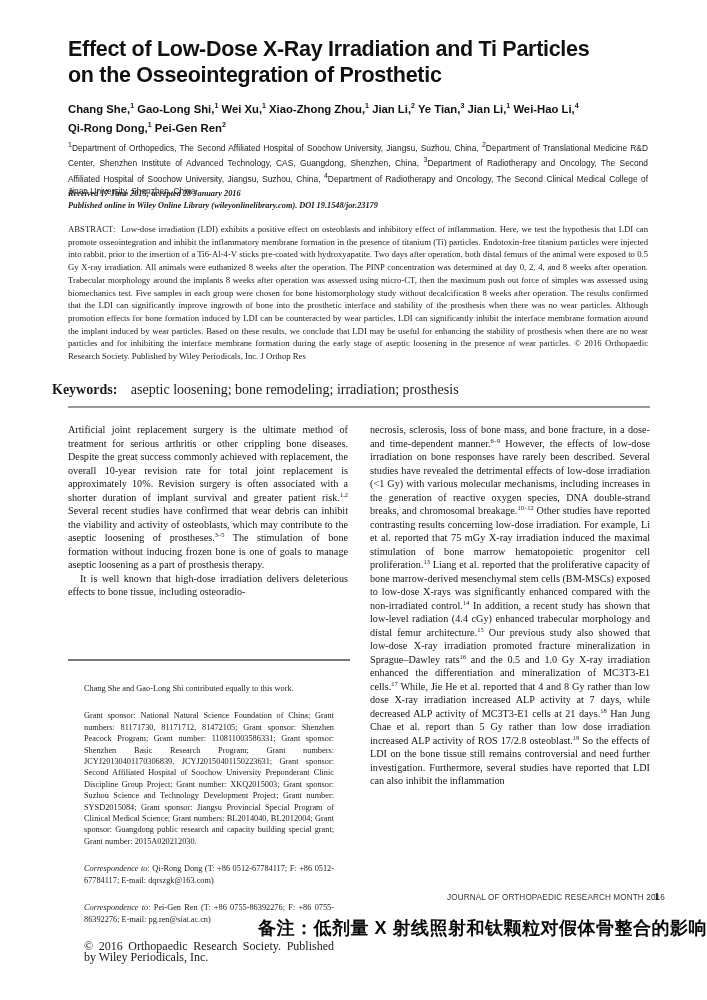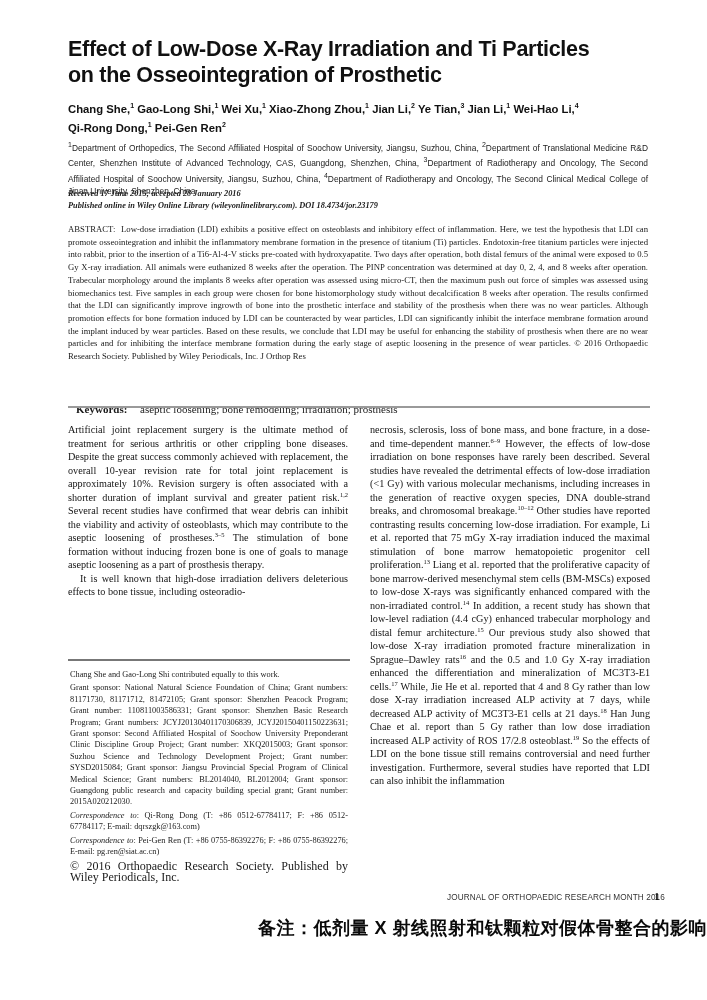--- a/index.html
+++ b/index.html
@@ -8,34 +8,34 @@
   .sans { font-family: "Liberation Sans", "DejaVu Sans", sans-serif; }
   .serif { font-family: "Liberation Serif", "DejaVu Serif", serif; }
 
   .title { position: absolute; left: 68px; top: 36px; width: 560px; font-size: 21.5px; font-weight: bold; line-height: 26px; letter-spacing: -0.3px; color: #111; }
   .authors { position: absolute; left: 68px; top: 98px; width: 580px; font-size: 11.3px; font-weight: bold; line-height: 16px; color: #111; }
   .authors sup, .affil sup { font-size: 7px; }
   .affil { position: absolute; left: 68px; top: 139px; width: 580px; font-size: 8.4px; line-height: 12.6px; text-align: justify; color: #222; }
   .dates { position: absolute; left: 68px; top: 188px; width: 580px; font-size: 8.3px; line-height: 12.4px; font-style: italic; font-weight: bold; color: #222; }
   .abstract { position: absolute; left: 68px; top: 223px; width: 580px; font-size: 8.7px; line-height: 12.7px; text-align: justify; color: #1a1a1a; }
   .abstract b { font-weight: normal; }
-  .keywords { position: absolute; left: 76px; top: 384px; width: 580px; font-size: 11px; line-height: 12px; margin-top: 19px; }
+  .keywords { position: absolute; left: 52px; top: 384px; width: 580px; font-size: 14px; line-height: 12px; }
   .kw-label { font-weight: bold; margin-right: 10px; }
   .rule { position: absolute; left: 68px; top: 406px; width: 582px; height: 2px; background: #9a9a9a; }
 
   .col { position: absolute; width: 280px; font-size: 10.2px; line-height: 13.5px; text-align: justify; color: #141414; }
   .col p { margin: 0; }
   .col .indent { text-indent: 12px; }
   .col sup { font-size: 6.5px; line-height: 0; }
   .col-left { left: 68px; top: 423px; }
   .col-right { left: 370px; top: 423px; }
 
   .fn-rule { position: absolute; left: 68px; top: 659px; width: 282px; height: 1.5px; background: #777; }
   .footnote { position: absolute; left: 68px; top: 667px; width: 282px; font-size: 8.3px; line-height: 11.4px; text-align: justify; color: #1a1a1a; }
-  .footnote p { margin: 2px; }
+  .footnote p { margin: 16px; }
   .footnote .copy { margin-top: 3px; font-size: 12px; }
 
   .running-footer { position: absolute; left: 447px; top: 893px; font-size: 8.2px; letter-spacing: 0.1px; color: #333; }
   .page-num { position: absolute; left: 654px; top: 890px; font-size: 11px; font-weight: bold; color: #111; }
 
   .cn-note { position: absolute; left: 0; top: 916px; width: 707px; text-align: right; font-size: 18px; font-weight: bold; color: #0a0a0a; letter-spacing: 0.5px; }
 </style>
 </head>
 <body>
 
@@ -45,21 +45,21 @@
     <div>Effect of Low-Dose X-Ray Irradiation and Ti Particles</div>
     <div>on the Osseointegration of Prosthetic</div>
   </div>
 
   <div class="authors sans" id="authors"><span>Chang She,</span><sup>1</sup> <span>Gao-Long Shi,</span><sup>1</sup> <span>Wei Xu,</span><sup>1</sup> <span>Xiao-Zhong Zhou,</span><sup>1</sup> <span>Jian Li,</span><sup>2</sup> <span>Ye Tian,</span><sup>3</sup> <span>Jian Li,</span><sup>1</sup> <span>Wei-Hao Li,</span><sup>4</sup><br><span>Qi-Rong Dong,</span><sup>1</sup> <span>Pei-Gen Ren</span><sup>2</sup></div>
 
   <div class="affil sans" id="affil"><sup>1</sup><span>Department of Orthopedics, The Second Affiliated Hospital of Soochow University, Jiangsu, Suzhou, China, </span><sup>2</sup><span>Department of Translational Medicine R&amp;D Center, Shenzhen Institute of Advanced Technology, CAS, Guangdong, Shenzhen, China, </span><sup>3</sup><span>Department of Radiotherapy and Oncology, The Second Affiliated Hospital of Soochow University, Jiangsu, Suzhou, China, </span><sup>4</sup><span>Department of Radiotherapy and Oncology, The Second Clinical Medical College of Jinan University, Shenzhen, China</span></div>
 
   <div class="dates serif">
     <div>Received 17 June 2015; accepted 28 January 2016</div>
-    <div>Published online in Wiley Online Library (wileyonlinelibrary.com). DOI 18.4734/jor.23179</div>
+    <div>Published online in Wiley Online Library (wileyonlinelibrary.com). DOI 19.1548/jor.23179</div>
   </div>
 
   <div class="abstract serif">
     <b>ABSTRACT:</b>&nbsp;&nbsp;<span>Low-dose irradiation (LDI) exhibits a positive effect on osteoblasts and inhibitory effect of inflammation. Here, we test the hypothesis that LDI can promote osseointegration and inhibit the inflammatory membrane formation in the presence of titanium (Ti) particles. Endotoxin-free titanium particles were injected into rabbit, prior to the insertion of a Ti6-Al-4-V sticks pre-coated with hydroxyapatite. Two days after operation, both distal femurs of the animal were exposed to 0.5 Gy X-ray irradiation. All animals were euthanized 8 weeks after the operation. The PINP concentration was determined at day 0, 2, 4, and 8 weeks after operation. Trabecular morphology around the implants 8 weeks after operation was assessed using micro-CT, then the maximum push out force of simples was assessed using biomechanics test. Five samples in each group were chosen for bone histomorphology study without decalcification 8 weeks after operation. The results confirmed that the LDI can significantly improve ingrowth of bone into the prosthetic interface and stability of the prosthesis when there was no wear particles. Although promotion effects for bone formation induced by LDI can be counteracted by wear particles, LDI can significantly inhibit the interface membrane formation around the implant induced by wear particles. Based on these results, we conclude that LDI may be useful for enhancing the stability of prosthesis when there are no wear particles and for inhibiting the interface membrane formation during the early stage of aseptic loosening in the presence of wear particles. © 2016 Orthopaedic Research Society. Published by Wiley Periodicals, Inc. J Orthop Res</span>
   </div>
 
   <div class="keywords serif">
     <span class="kw-label">Keywords:</span>
     <span>aseptic loosening; bone remodeling; irradiation; prosthesis</span>
   </div>

